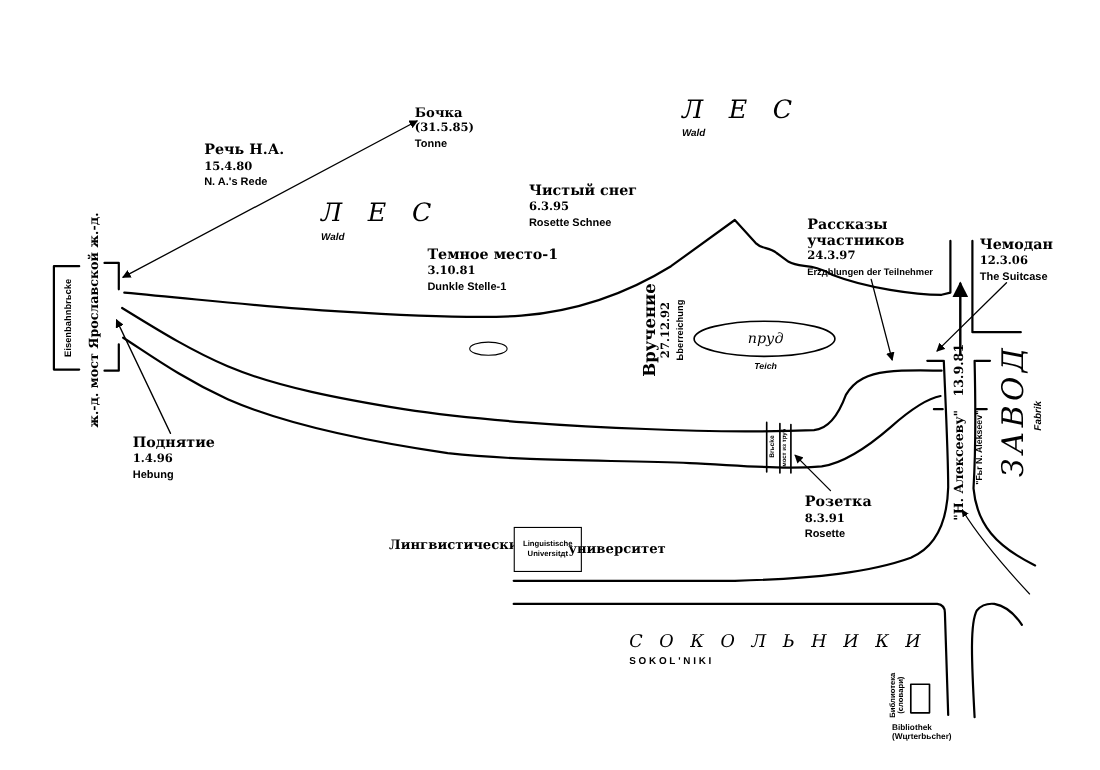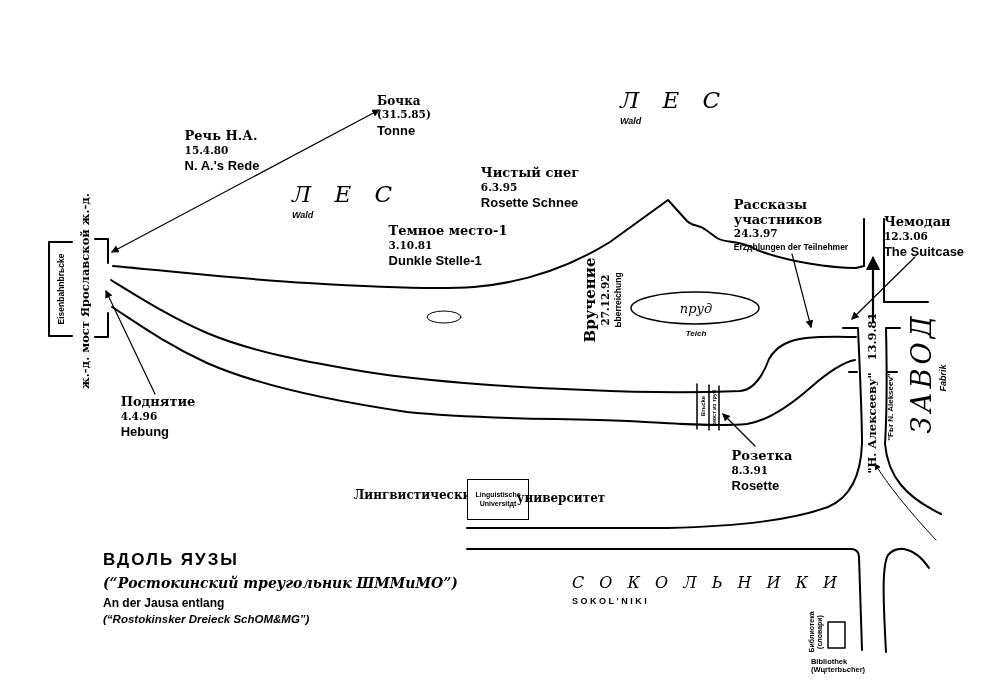--- a/index.html
+++ b/index.html
@@ -3,21 +3,21 @@
 <meta charset="utf-8">
 <style>
   html,body{margin:0;padding:0;background:#fff;}
   .map{position:relative;width:1000px;height:700px;background:#ffffff;overflow:hidden;
        font-family:"DejaVu Serif",serif;color:#000;}
   svg.layer{position:absolute;left:0;top:0;}
   .l{position:absolute;transform:translate(-50%,-50%);text-align:left;white-space:nowrap;line-height:1.12;}
   .lr{position:absolute;transform:translate(-50%,-50%) rotate(-90deg);text-align:center;white-space:nowrap;line-height:1.1;}
   .ru{font-family:"DejaVu Serif",serif;font-weight:bold;font-size:13px;}
   .date{font-family:"DejaVu Serif",serif;font-weight:bold;font-size:10.5px;margin-top:1px;}
-  .sub{font-family:"Liberation Sans",sans-serif;font-weight:bold;font-size:13px;margin-top:3px;}
+  .sub{font-family:"Liberation Sans",sans-serif;font-weight:bold;font-size:10px;margin-top:3px;}
   .area-ru{font-family:"DejaVu Serif",serif;font-style:italic;font-size:23px;letter-spacing:8px;}
   .area-sub{font-family:"Liberation Sans",sans-serif;font-weight:bold;font-style:italic;font-size:9px;margin-top:2px;}
   .riv{font-family:"DejaVu Serif",serif;font-style:italic;font-size:16px;letter-spacing:10px;}
   .riv-sub{font-family:"Liberation Sans",sans-serif;font-weight:bold;font-style:italic;font-size:8px;}
   .sok{font-family:"DejaVu Serif",serif;font-style:italic;font-size:16px;letter-spacing:5px;}
   .sok-sub{font-family:"Liberation Sans",sans-serif;font-weight:bold;font-size:9px;letter-spacing:2.5px;margin-top:4px;}
   .uni-box{position:absolute;left:467px;top:479px;width:60px;height:39px;border:1.6px solid #000;
            display:flex;flex-direction:column;justify-content:center;background:#fff;}
   .uni-box div{font-family:"Liberation Sans",sans-serif;font-weight:bold;font-size:7px;text-align:center;line-height:1.25;}
   .tiny{font-family:"Liberation Sans",sans-serif;font-weight:bold;}
@@ -109,21 +109,21 @@
   </div>
 
   <div class="l" style="left:924px;top:237px;">
     <div class="ru">Чемодан</div>
     <div class="date">12.3.06</div>
     <div class="sub">The Suitcase</div>
   </div>
 
   <div class="l" style="left:158px;top:417px;">
     <div class="ru">Поднятие</div>
-    <div class="date">4.4.96</div>
+    <div class="date">1.4.96</div>
     <div class="sub">Hebung</div>
   </div>
 
   <div class="l" style="left:762px;top:471px;">
     <div class="ru">Розетка</div>
     <div class="date">8.3.91</div>
     <div class="sub">Rosette</div>
   </div>
 
   <div class="l" style="left:674px;top:107px;">
@@ -190,20 +190,14 @@
 
   <div class="lr tiny" style="left:816px;top:632px;font-size:7px;">
     <div>Библиотека</div>
     <div>(словари)</div>
   </div>
   <div class="l tiny" style="left:838px;top:666px;font-size:7.5px;">
     <div>Bibliothek</div>
     <div>(Wцrterbьcher)</div>
   </div>
 
-  <div class="title-block">
-    <div class="tb1">ВДОЛЬ  ЯУЗЫ</div>
-    <div class="tb2">(“Ростокинский треугольник ШММиМО”)</div>
-    <div class="tb3">An der Jausa entlang</div>
-    <div class="tb4">(“Rostokinsker Dreieck SchOM&amp;MG”)</div>
-  </div>
 
 </div>
 
 </body></html>

